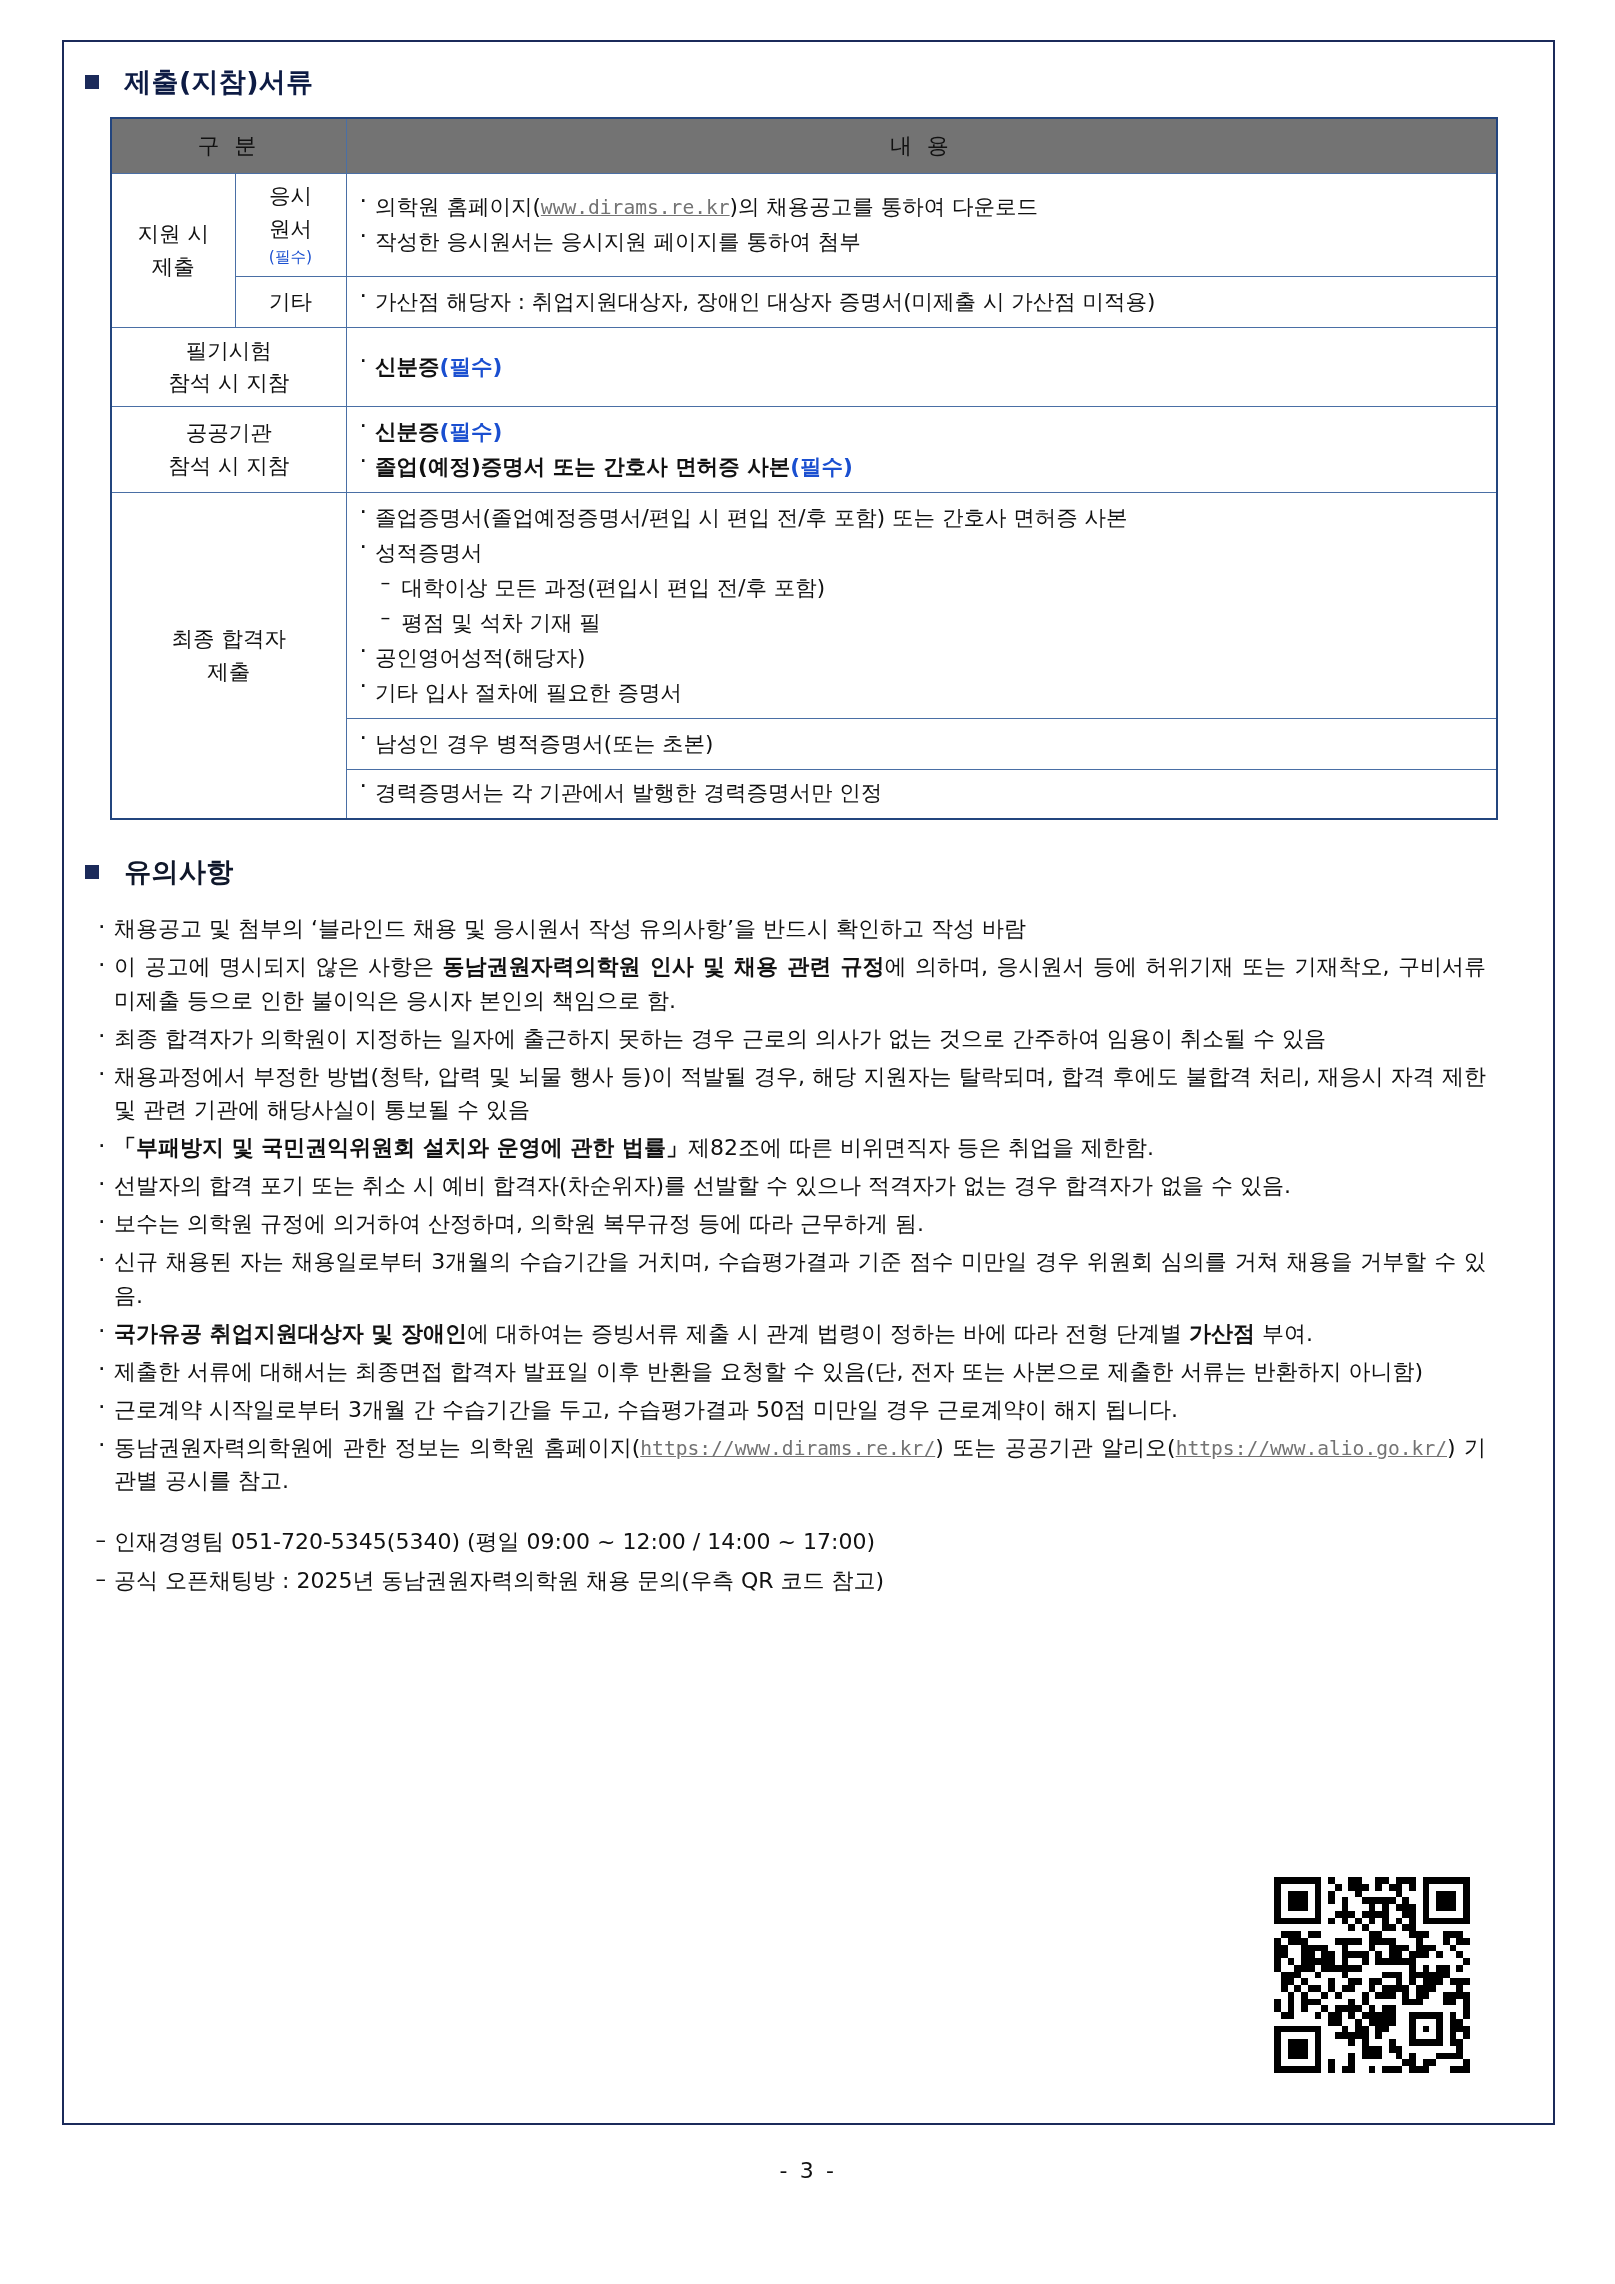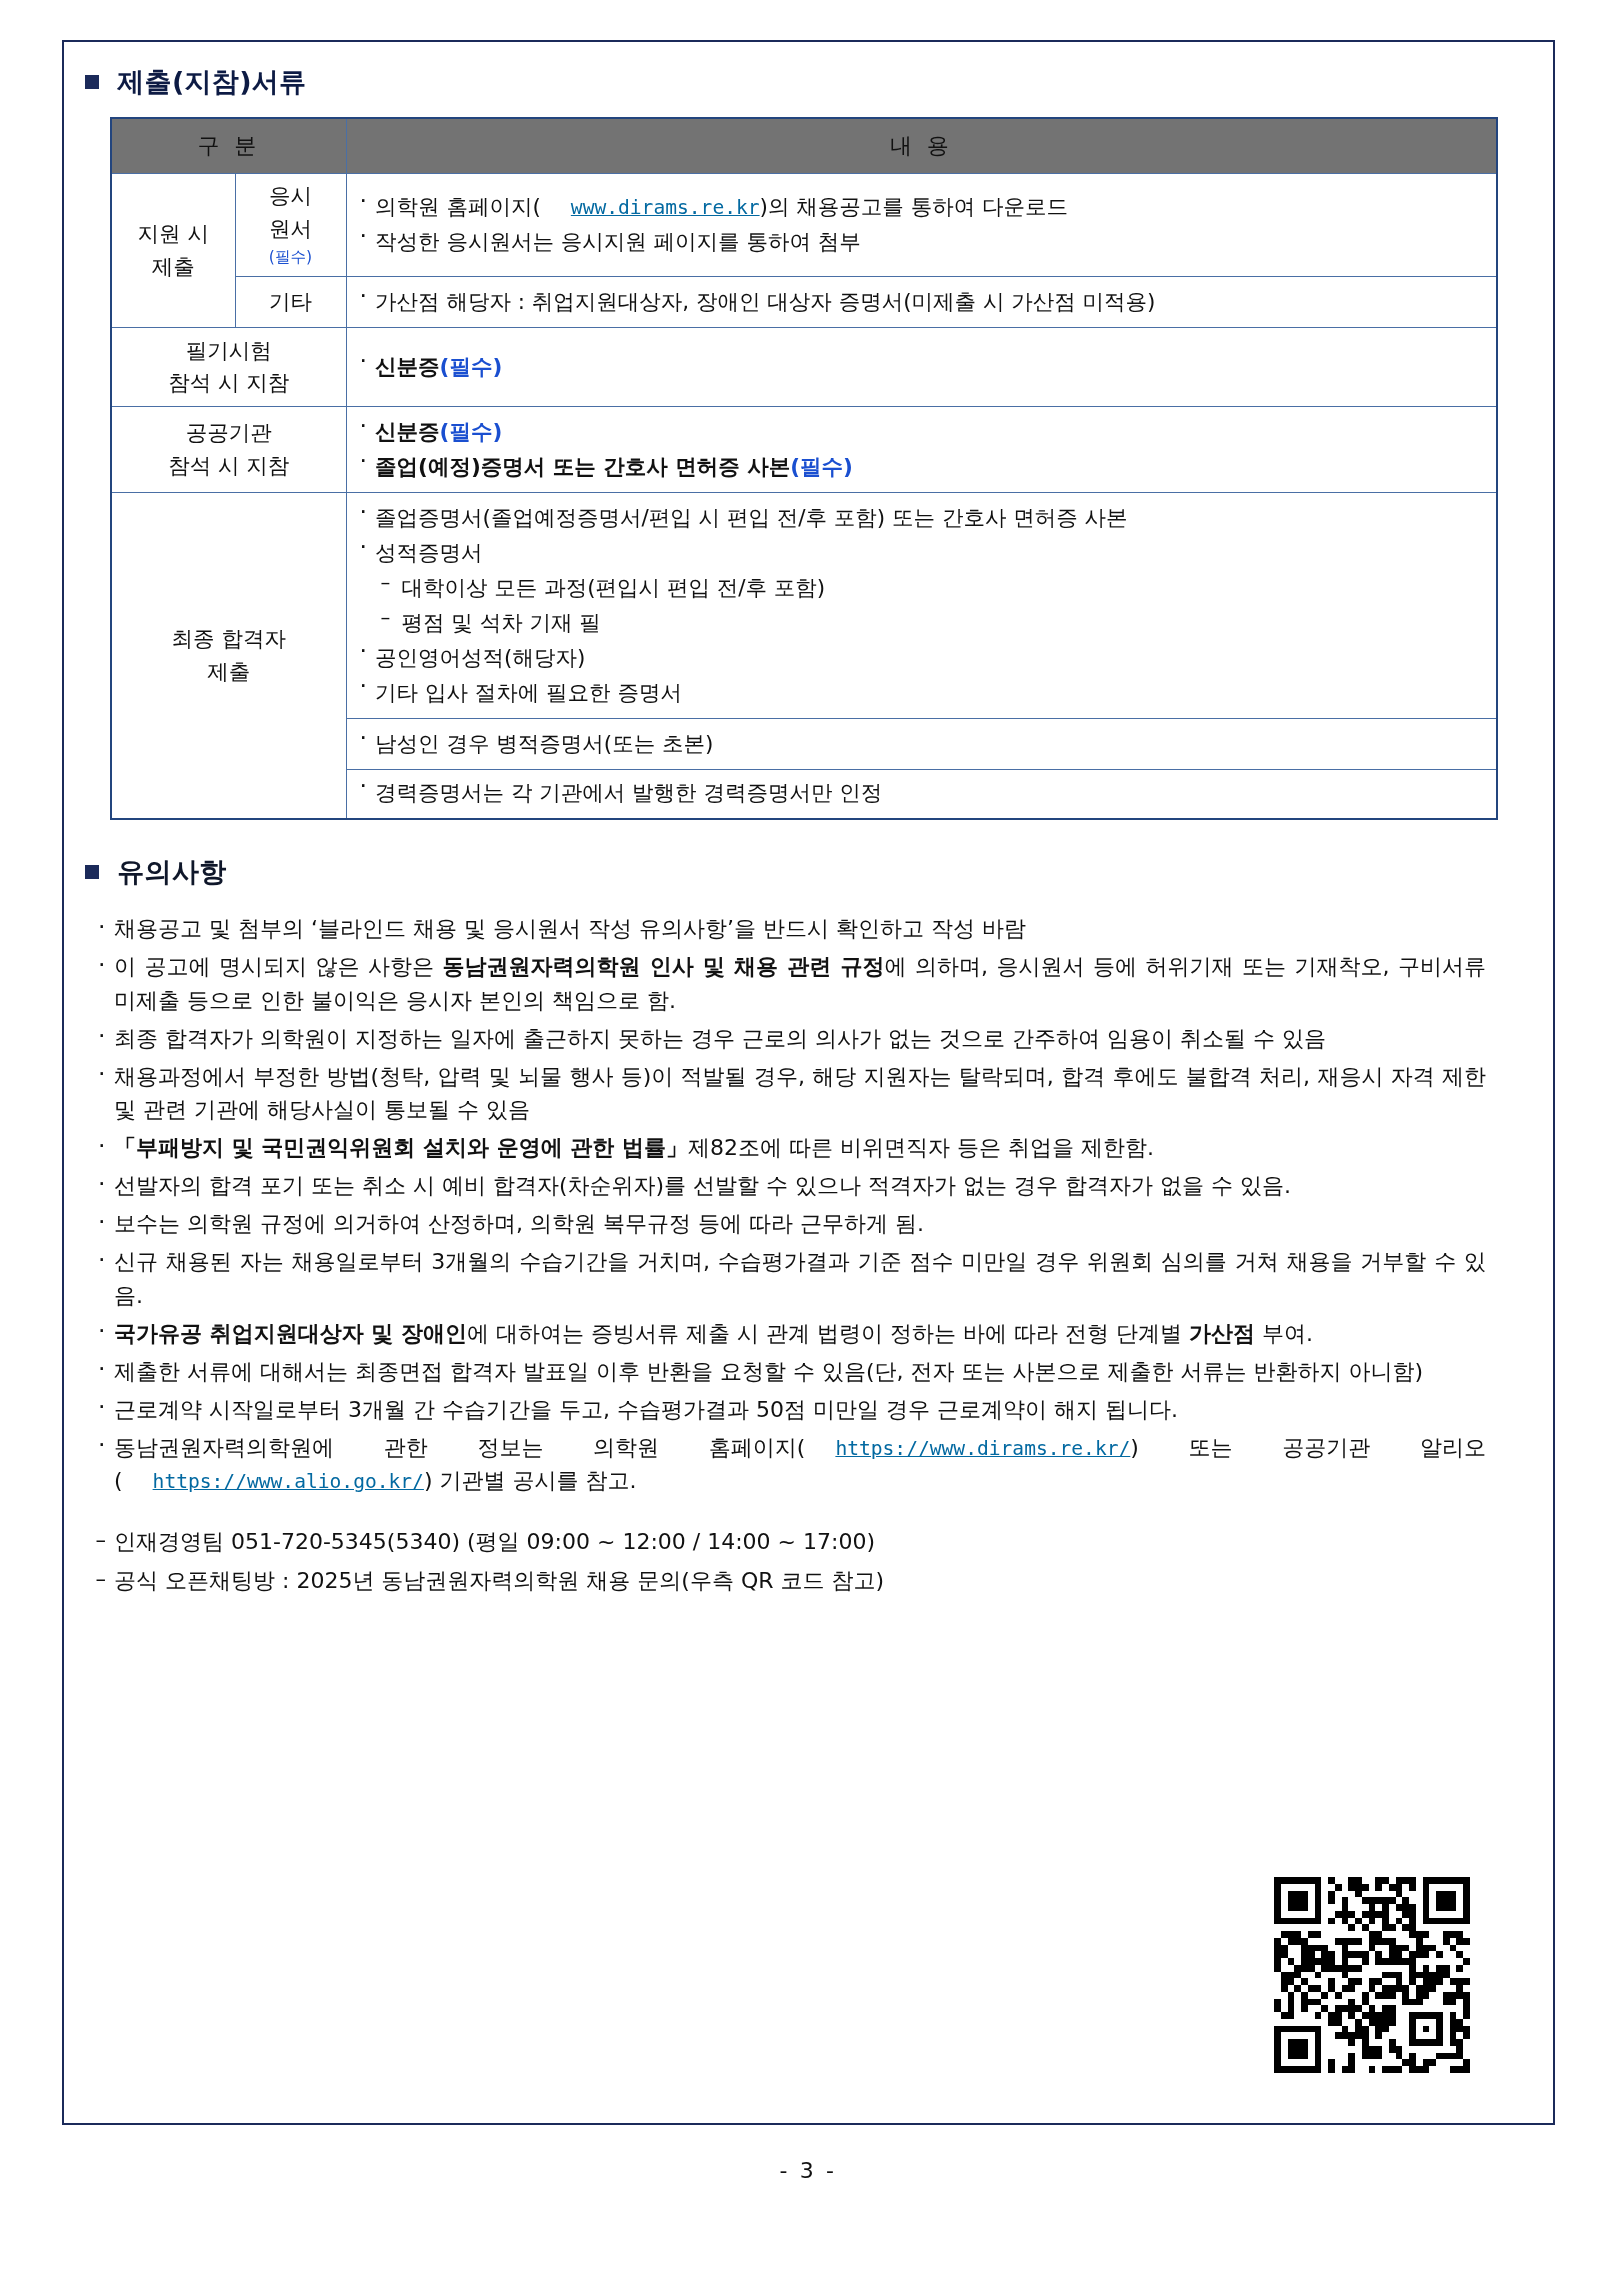--- a/index.html
+++ b/index.html
@@ -31,21 +31,21 @@
     position: absolute;
     left: 85px;
     top: 64px;
     width: 1447px;
   }
 
   
   .sec-head {
     display: flex;
     align-items: center;
-    gap: 18px;
+    gap: 25px;
     margin: 0 0 17px 0;
   }
   .sec-head .marker {
     width: 14.3px;
     height: 14.3px;
     background: #1b2a5a;
     display: inline-block;
   }
   .sec-head .title {
     font-size: 27px;
@@ -81,23 +81,22 @@
     padding: 10.4px 0;
   }
   .c-center { text-align: center; }
   .col-a { width: 124px; }
   .col-b { width: 111px; }
   .mono {
     font-family: "DejaVu Sans Mono", "Liberation Mono", monospace;
     font-size: 19.6px;
   }
   .link {
-    color: #0369a1;
+    color: #737373;
     text-decoration: underline;
-    margin-left: 30px;
   }
   .req {
     color: #1a4fd0;
   }
   .small-req {
     display: block;
     font-size: 15.6px;
     color: #1a4fd0;
     margin-top: 1.3px;
   }

